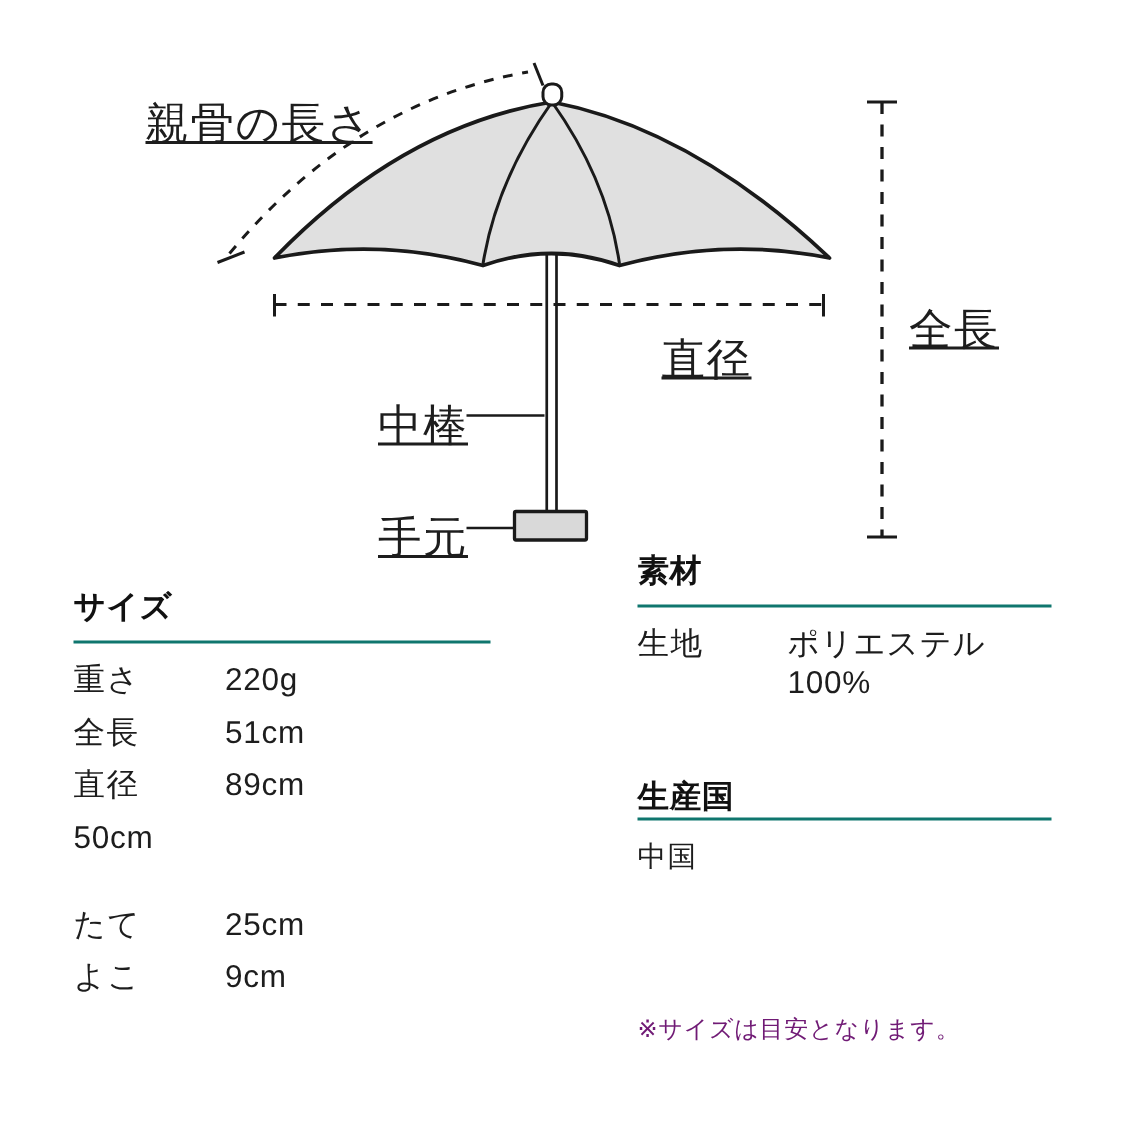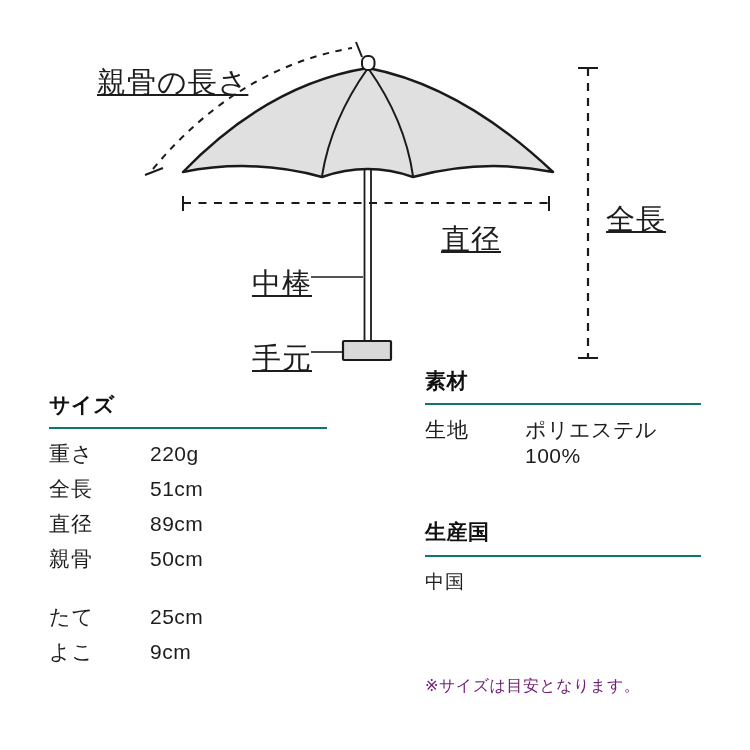--- a/index.html
+++ b/index.html
@@ -23,21 +23,21 @@
   .section { position: absolute; }
   .sec-title {
     font-size: 21px;
     font-weight: 700;
     line-height: 26px;
     color: #111111;
     padding-bottom: 9px;
     border-bottom: 2px solid #0f766e;
     letter-spacing: 0.5px;
   }
-  .sec-title.tall { padding-bottom: 10px; }
+  .sec-title.tall { padding-bottom: 0; }
   .rows { }
   .spec-row { display: flex; margin-top: 9px; line-height: 26px; font-size: 21px; }
   .spec-row.first { margin-top: 12px; }
   .spec-row .lbl { width: 101px; flex: 0 0 101px; letter-spacing: 1px; }
   .spec-row .val { flex: 1; letter-spacing: 0.5px; }
   .country-value { margin-top: 12px; font-size: 19px; line-height: 26px; letter-spacing: 1px; }
   .note {
     position: absolute;
     left: 425px; top: 676px;
     font-size: 16px;
@@ -95,21 +95,20 @@
     </div>
     <div class="spec-row">
       <span class="lbl">全長</span>
       <span class="val">51cm</span>
     </div>
     <div class="spec-row">
       <span class="lbl">直径</span>
       <span class="val">89cm</span>
     </div>
     <div class="spec-row">
-      <span class="lbl">親骨</span>
       <span class="val">50cm</span>
     </div>
   </div>
 </div>
 
 <div class="section" style="left:49px; top:592px; width:278px">
   <div class="rows">
     <div class="spec-row first">
       <span class="lbl">たて</span>
       <span class="val">25cm</span>

